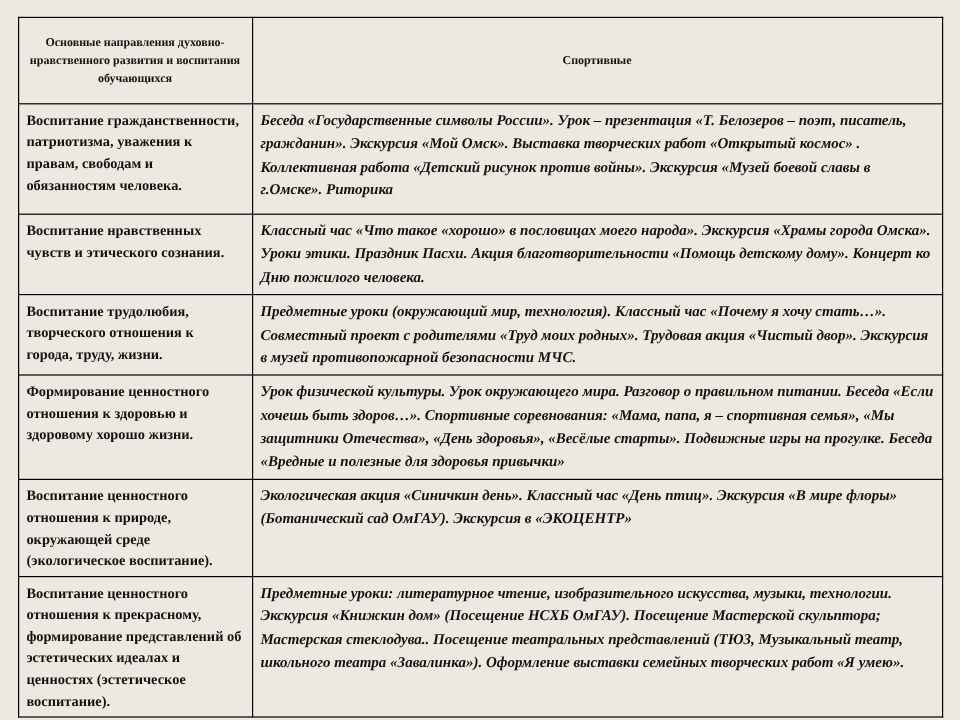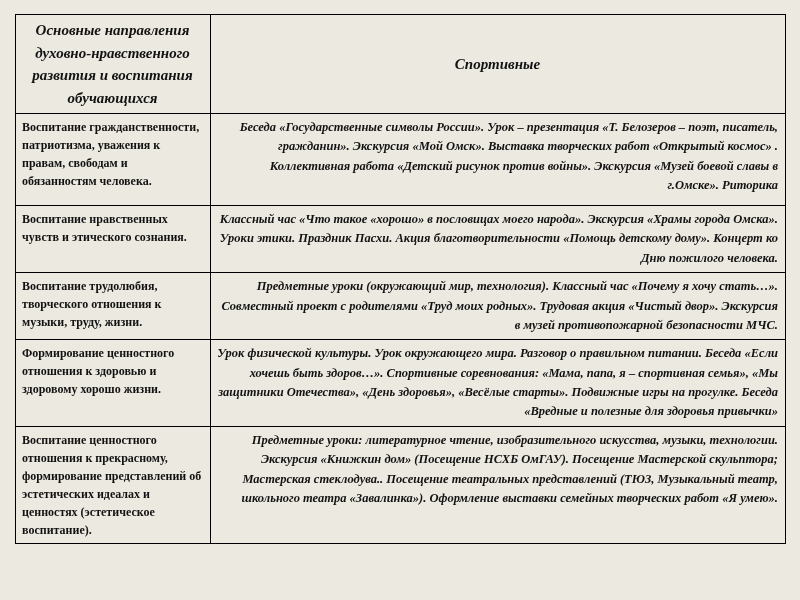--- a/index.html
+++ b/index.html
@@ -25,37 +25,35 @@
   }
   .doc-table th, .doc-table td {
     border: 1px solid #000;
     padding: 4px 7px 4px 6px;
     vertical-align: top;
   }
   .doc-table thead th {
     vertical-align: middle;
     text-align: center;
     font-weight: bold;
-    font-size: 15px;
+    font-size: 10px;
     line-height: 1.5;
-    font-style: italic;
   }
   col.c-dir { width: 195px; }
   col.c-act { width: 575px; }
   td.dir {
     font-size: 12px;
     line-height: 1.5;
     font-weight: bold;
   }
   td.act {
     font-size: 12.5px;
     line-height: 1.55;
     font-weight: bold;
     font-style: italic;
-    text-align: right;
   }
   tr.h-head  { height: 72px; }
   tr.h-r0 { height: 92px; }
   tr.h-r1 { height: 62px; margin-top: 24px; }
   tr.h-r2 { height: 62px; }
   tr.h-r3 { height: 86px; }
   tr.h-r4 { height: 72px; }
   tr.h-r5 { height: 108px; }
 </style>
 </head>
@@ -76,26 +74,30 @@
     <tbody>
       <tr class="h-r0">
         <td class="dir">Воспитание гражданственности, патриотизма, уважения к правам, свободам и обязанностям человека.</td>
         <td class="act">Беседа «Государственные символы России». Урок – презентация «Т. Белозеров – поэт, писатель, гражданин». Экскурсия «Мой Омск». Выставка творческих работ «Открытый космос» . Коллективная работа  «Детский рисунок против войны». Экскурсия «Музей боевой славы в г.Омске». Риторика</td>
       </tr>
       <tr class="h-r1">
         <td class="dir">Воспитание нравственных чувств и этического сознания.</td>
         <td class="act">Классный час «Что такое «хорошо» в пословицах моего народа». Экскурсия «Храмы города Омска». Уроки этики. Праздник Пасхи.  Акция благотворительности «Помощь детскому дому». Концерт ко Дню пожилого человека.</td>
       </tr>
       <tr class="h-r2">
-        <td class="dir">Воспитание трудолюбия, творческого отношения к музыки, труду, жизни.</td>
+        <td class="dir">Воспитание трудолюбия, творческого отношения к города, труду, жизни.</td>
         <td class="act">Предметные уроки (окружающий мир, технология). Классный час  «Почему я хочу стать…». Совместный проект с родителями «Труд моих родных». Трудовая акция «Чистый двор». Экскурсия в музей противопожарной безопасности МЧС.</td>
       </tr>
       <tr class="h-r3">
         <td class="dir">Формирование ценностного отношения к здоровью и здоровому хорошо жизни.</td>
         <td class="act">Урок физической культуры. Урок окружающего мира. Разговор о правильном питании. Беседа «Если хочешь быть здоров…». Спортивные соревнования: «Мама, папа, я – спортивная семья», «Мы защитники Отечества», «День здоровья», «Весёлые старты». Подвижные игры на прогулке. Беседа «Вредные и полезные для здоровья привычки»</td>
+      </tr>
+      <tr class="h-r4">
+        <td class="dir">Воспитание ценностного отношения к природе, окружающей среде (экологическое воспитание).</td>
+        <td class="act">Экологическая акция «Синичкин день». Классный час «День птиц». Экскурсия «В мире флоры» (Ботанический сад ОмГАУ). Экскурсия в «ЭКОЦЕНТР»</td>
       </tr>
       <tr class="h-r5">
         <td class="dir">Воспитание ценностного отношения к прекрасному, формирование представлений об эстетических идеалах и ценностях (эстетическое воспитание).</td>
         <td class="act">Предметные уроки: литературное чтение, изобразительного искусства, музыки, технологии. Экскурсия «Книжкин дом» (Посещение НСХБ ОмГАУ). Посещение Мастерской скульптора; Мастерская стеклодува.. Посещение театральных представлений (ТЮЗ, Музыкальный театр, школьного театра «Завалинка»). Оформление выставки семейных творческих работ «Я умею».</td>
       </tr>
     </tbody>
   </table>
 </div>
 
 </body></html>

